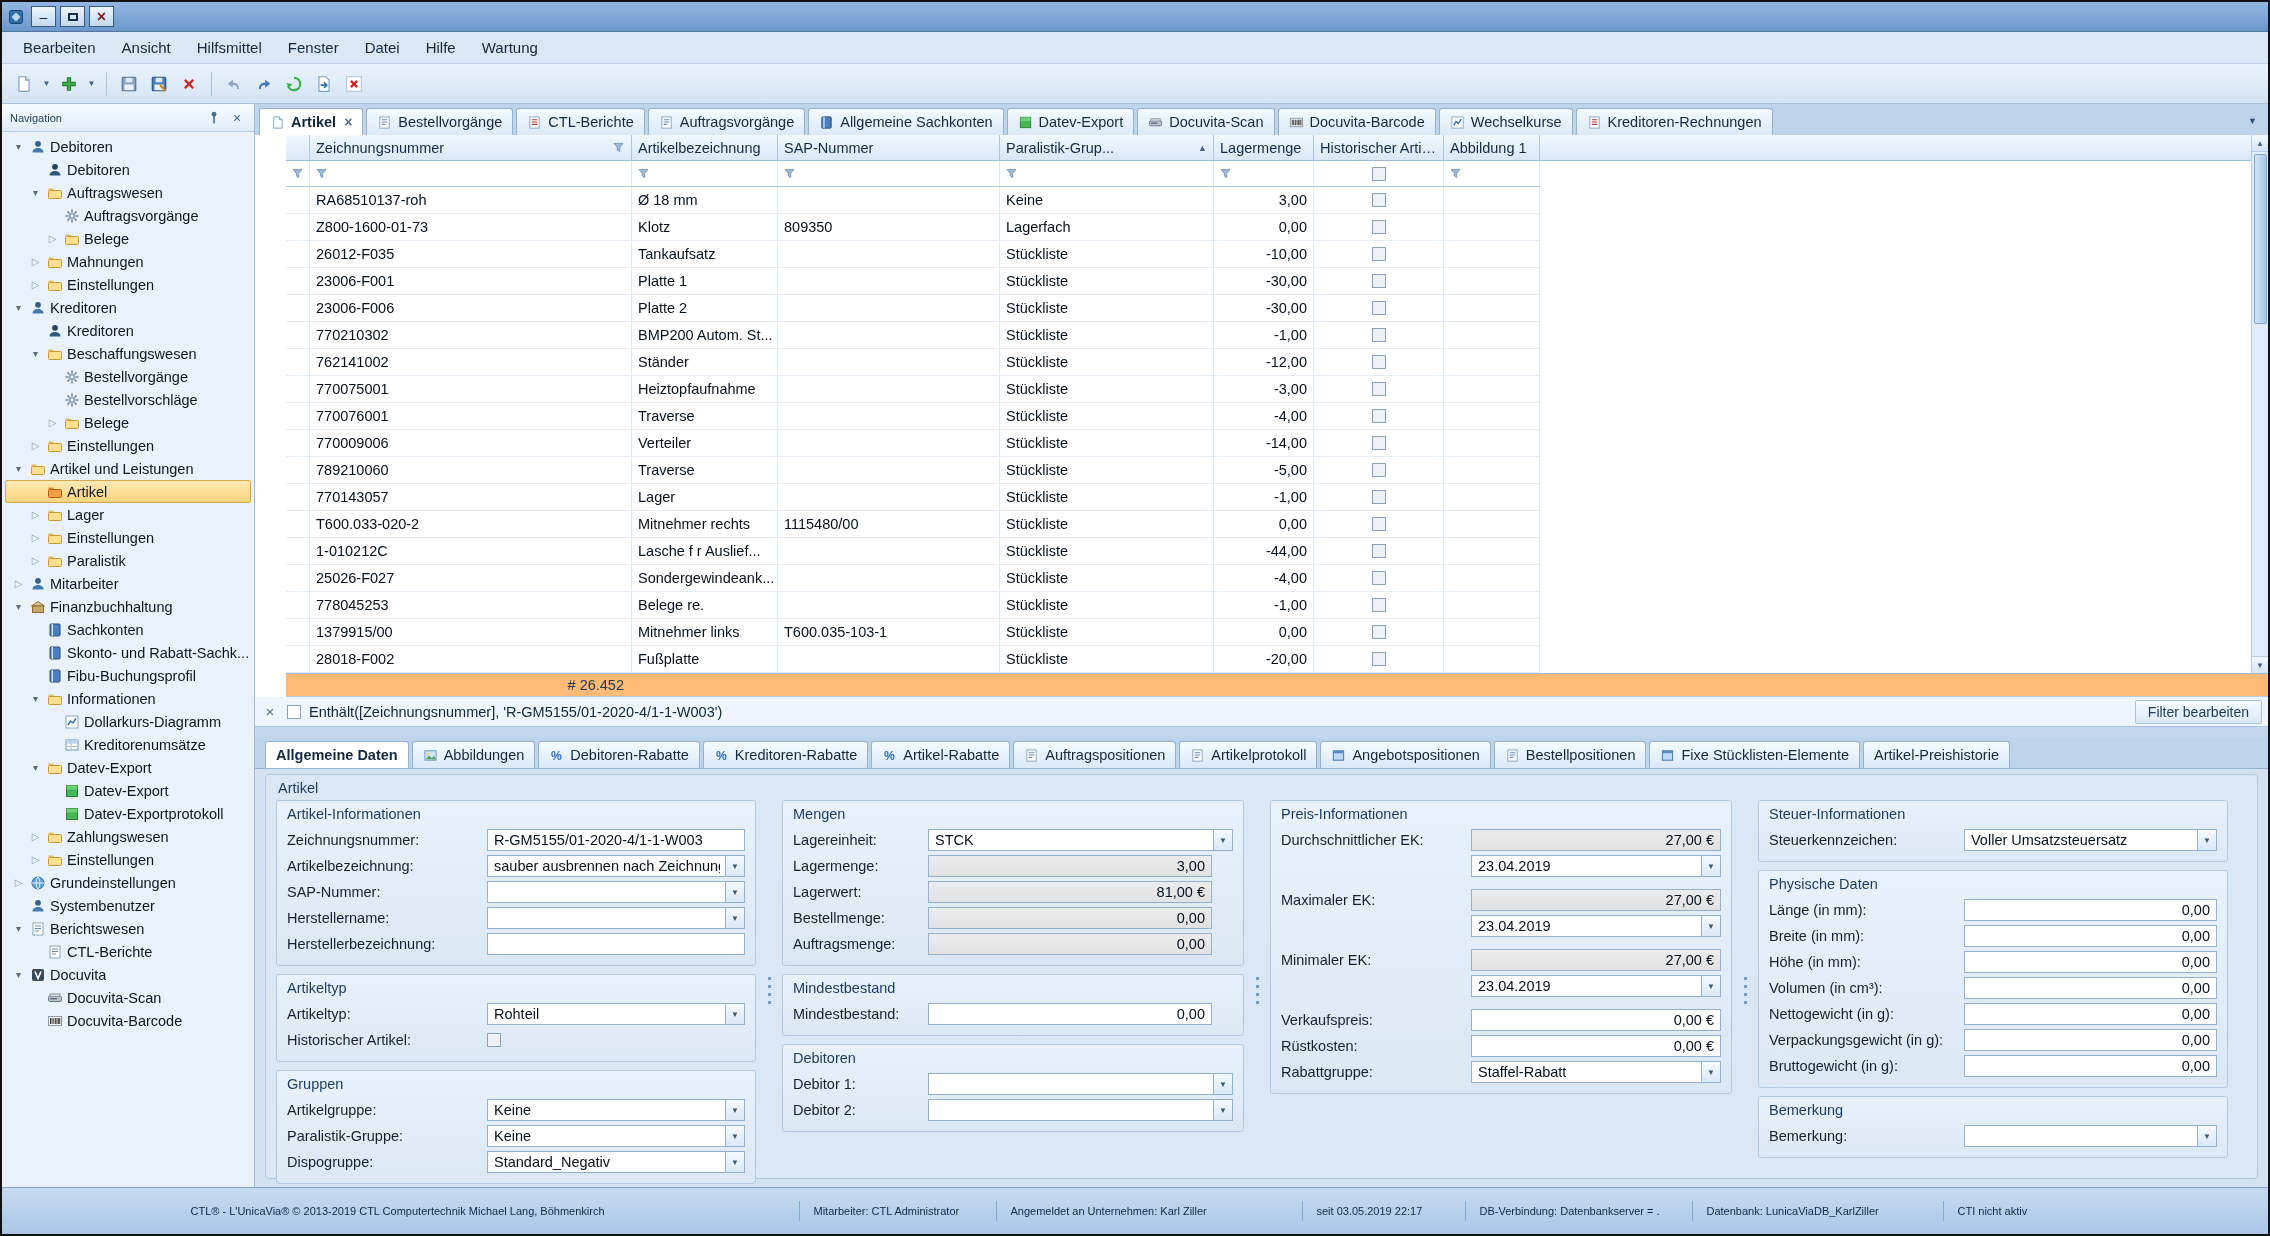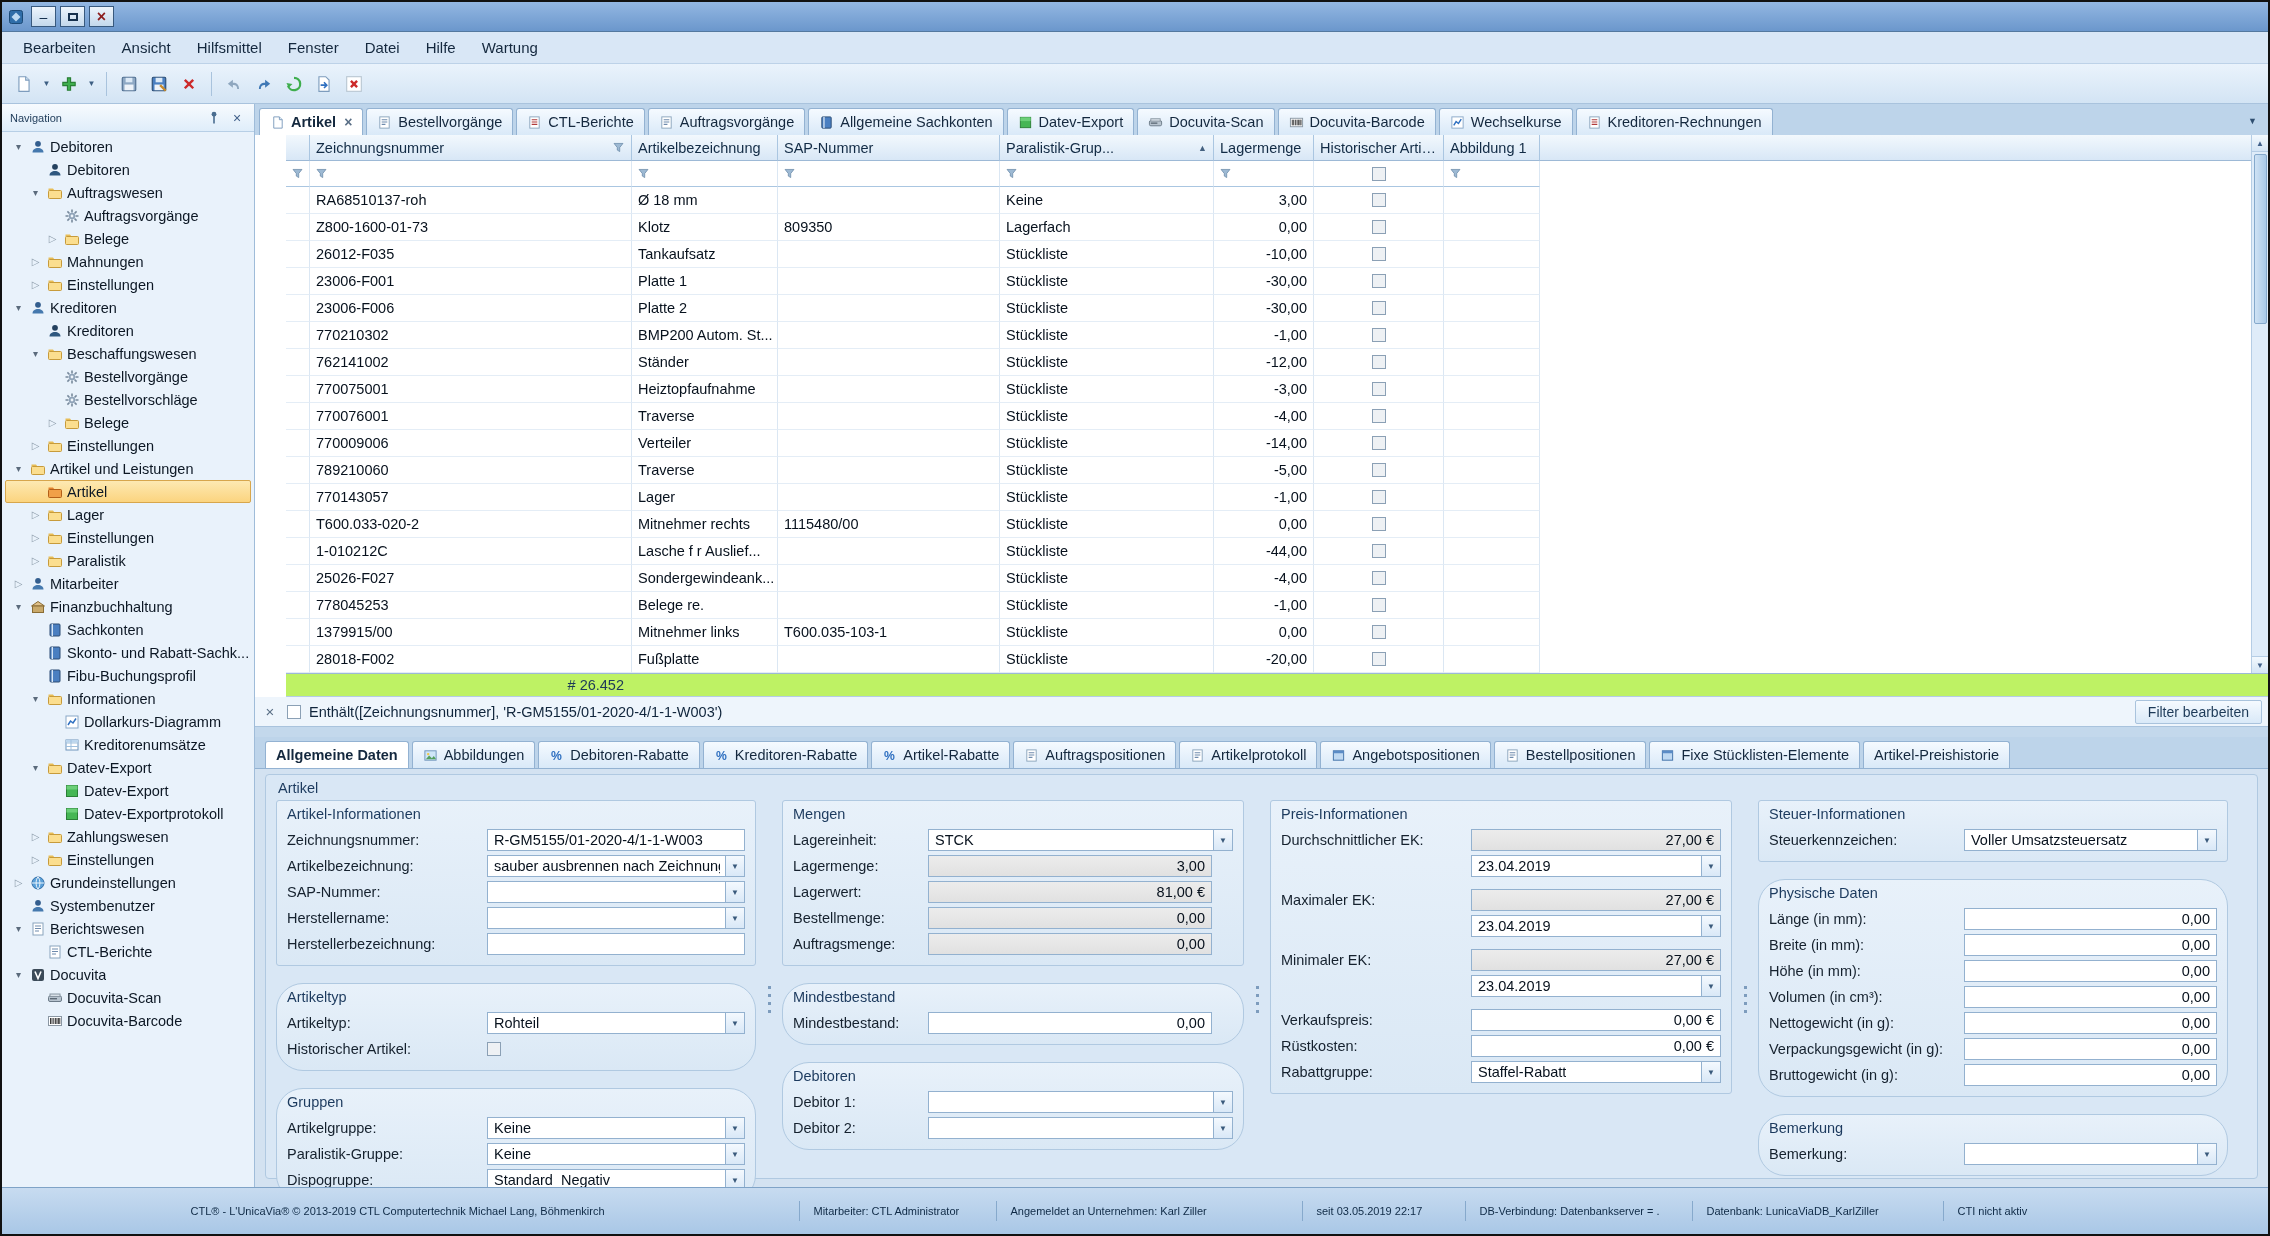--- a/index.html
+++ b/index.html
@@ -60,21 +60,21 @@
   .hcell .ico.small, .fcellicon { width:13px; height:13px; }
   .grid-filter-row { height:26px; }
   .fcell { flex:none; background:#fff; border-right:1px solid #dbe7f3; border-bottom:1px solid #aac6e1; display:flex; align-items:center; padding:0 5px; }
   .grid-rows { height:486px; overflow:hidden; }
   .grow { height:27px; }
   .gcell { flex:none; border-right:1px solid #dbe7f3; border-bottom:1px solid #e4edf6; display:flex; align-items:center; padding:0 6px; font-size:14.5px; color:#07111d; overflow:hidden; white-space:nowrap; }
   .gcell.num { justify-content:flex-end; }
   .gcell.center, .fcell.center { justify-content:center; }
   .cb { width:14px; height:14px; border:1px solid #8ba0b5; background:#fff; flex:none; display:inline-block; }
   .cb.dim { background:#eef1f4; }
-  .grid-count { height:24px; background:#bef264; border-top:1px solid #9db9d6; border-bottom:1px solid #b5cde5; display:flex; align-items:center; }
+  .grid-count { height:24px; background:#fdba74; border-top:1px solid #9db9d6; border-bottom:1px solid #b5cde5; display:flex; align-items:center; }
   .count-box { width:346px; text-align:right; font-size:14.5px; color:#1d3a58; padding-right:8px; }
   .vscroll { position:absolute; top:0; right:0; width:17px; height:538px; background:#dfecf9; border-left:1px solid #b5cde5; display:flex; flex-direction:column; align-items:center; }
   .vs-btn { width:17px; height:17px; font-size:8px; color:#41608a; display:flex; align-items:center; justify-content:center; background:linear-gradient(#f3f9fe,#d4e5f5); border-bottom:1px solid #b5cde5; }
   .vs-btn.dn { margin-top:auto; border-top:1px solid #b5cde5; border-bottom:none; }
   .vs-thumb { width:13px; height:170px; margin-top:2px; background:linear-gradient(90deg,#cfe2f4,#a9c9e8); border:1px solid #85a9cc; border-radius:2px; }
 
   
   .filter-panel { height:30px; flex:none; background:#eef5fc; border-bottom:1px solid #a9c3dd; display:flex; align-items:center; gap:8px; padding:0 6px; }
   .fp-close { color:#5a6f86; font-size:15px; width:18px; text-align:center; }
   .fp-text { font-size:14.5px; color:#10253c; flex:1; white-space:nowrap; overflow:hidden; }
@@ -86,21 +86,21 @@
   .detail-tabbar { height:32px; flex:none; background:#bdd4ea; display:flex; align-items:flex-end; padding:3px 10px 0 10px; gap:3px; border-bottom:1px solid #93b2d2; }
   .form-area { flex:1; background:#d3e2f1; padding:5px 10px 8px 10px; overflow:hidden; }
   .outer-group { height:100%; border:1px solid #b0c9e1; border-radius:4px; background:#d9e7f5; padding:3px 10px 8px 10px; }
   .outer-caption { font-size:14.5px; color:#1c3a5e; padding:2px 2px 4px; }
   .form-cols { display:flex; align-items:flex-start; }
   .fcol { flex:none; }
   .c1col{width:480px;} .c2col{width:462px;} .c3col{width:462px;} .c4col{width:470px;}
   .vsplit { width:26px; align-self:stretch; display:flex; align-items:center; justify-content:center; }
   .vsplit .dots { width:3px; height:30px; background:repeating-linear-gradient(to bottom,#7d9cbd 0 3px,transparent 3px 8px); }
   .group { background:linear-gradient(#e8f1fa,#dae8f5); border:1px solid #b0c9e1; border-radius:3px; padding:4px 10px 8px 10px; }
-  .group + .group { margin-top:17px;border-radius:27px; }
+  .group + .group { margin-top:8px; }
   .gcap { font-size:14.5px; color:#1c3a5e; padding:1px 0 5px; }
   .frow { display:flex; align-items:center; height:26px; }
   .flabel { font-size:14.5px; color:#15212e; flex:none; white-space:nowrap; overflow:hidden; }
   .c1col .flabel{width:200px;} .c2col .flabel{width:135px;} .c3col .flabel{width:190px;} .c4col .flabel{width:195px;}
   .fed { height:22px; background:#fff; border:1px solid #93b1cf; display:flex; align-items:center; flex:1; font-size:14.5px; color:#07111d; padding:0 6px; position:relative; overflow:hidden; }
   .fed.combo { padding-right:24px; }
   .fed .dd { position:absolute; right:0; top:0; bottom:0; width:19px; background:linear-gradient(#f4f9fe,#d9e8f7); border-left:1px solid #93b1cf; display:flex; align-items:center; justify-content:center; font-size:8px; color:#3a5a7c; }
   .fed.ro { background:linear-gradient(#ececec,#e1e1e1); }
   .fed.num { justify-content:flex-end; }
   .fed.short { margin-right:21px; }

